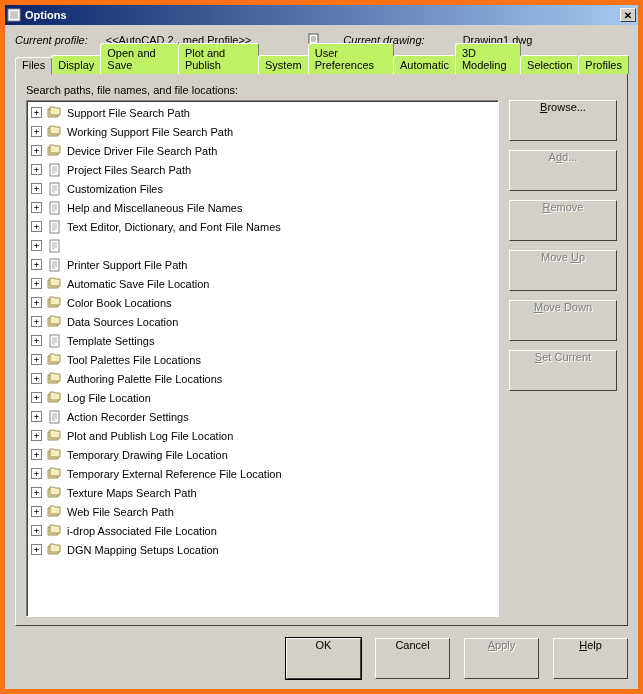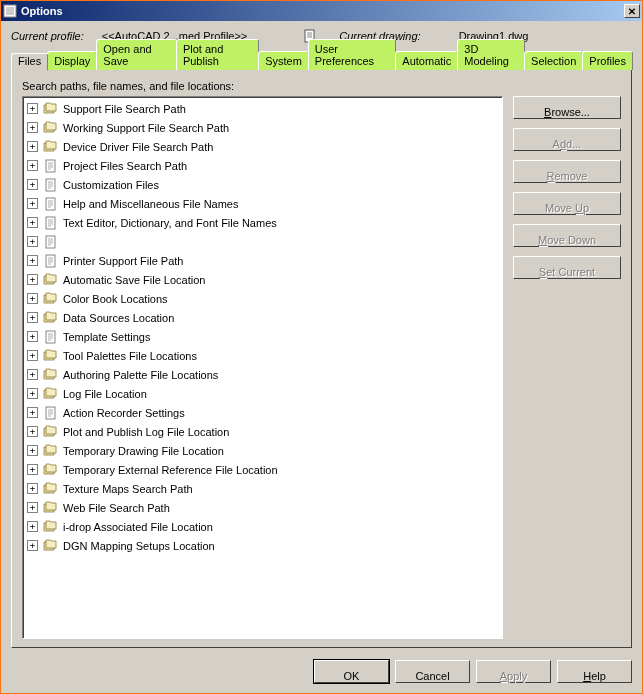--- a/index.html
+++ b/index.html
@@ -9,21 +9,21 @@
     font-family: Tahoma, Arial, sans-serif;
     font-size: 11px;
     background: #d4d0c8;
     width: 643px;
     height: 694px;
     overflow: hidden;
   }
   .window {
     width: 643px;
     height: 694px;
-    border: 1px solid #f97316;
+    border: 5px solid #f97316;
     background: #d4d0c8;
     display: flex;
     flex-direction: column;
   }
   .titlebar {
     height: 20px;
     background: linear-gradient(to right, #0a246a, #a6caf0);
     color: white;
     display: flex;
     align-items: center;
@@ -164,42 +164,42 @@
   }
   .node-icon svg { width: 16px; height: 14px; }
   .node-label { color: #000; }
   .side-buttons {
     width: 108px;
     display: flex;
     flex-direction: column;
     gap: 9px;
   }
   .btn {
-    height: 23px;
+    height: 41px;
     background: #d4d0c8;
     border: 1px solid;
     border-color: #fff #404040 #404040 #fff;
     font-size: 11px;
     font-family: Tahoma, Arial, sans-serif;
     cursor: pointer;
     color: #000;
     display: flex;
-    align-items: flex-end;
+    align-items: flex-start;
     justify-content: center;
   }
   .btn.disabled {
     color: #808080;
     cursor: default;
     text-shadow: 1px 1px 0 #fff;
   }
   .btn .u { text-decoration: underline; }
   .bottom-bar {
     display: flex;
     justify-content: flex-end;
-    gap: 6px;
+    gap: 14px;
     padding: 8px 10px 10px 0;
   }
   .bottom-bar .btn {
     width: 75px;
   }
   .btn.default-btn {
     box-shadow: 0 0 0 1px #000;
   }
 </style>
 </head>

